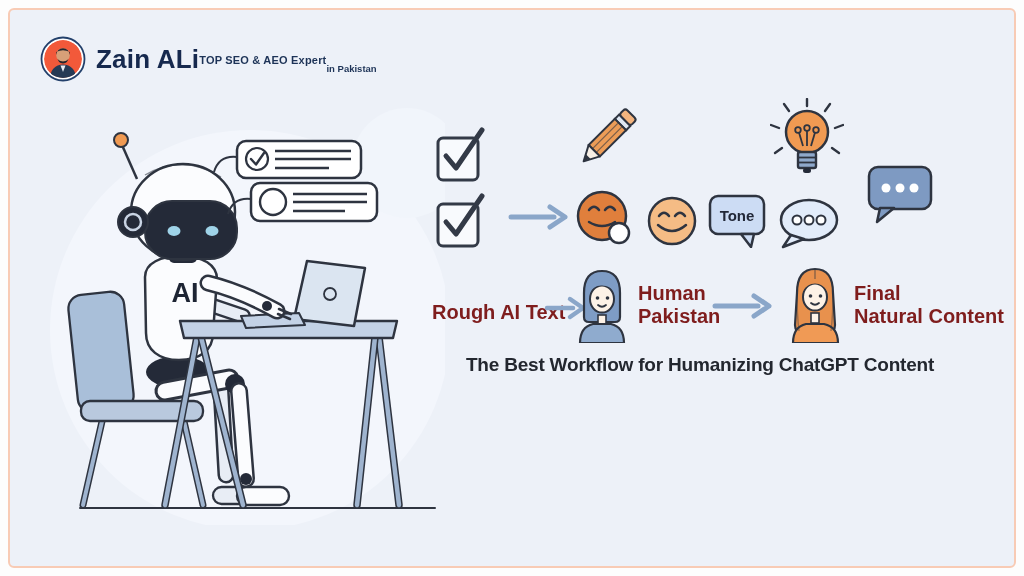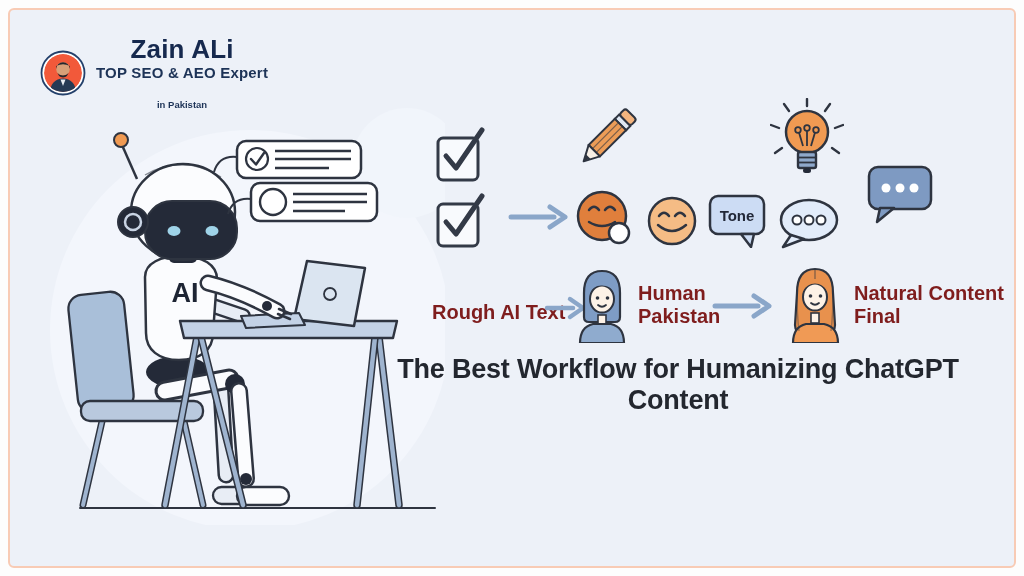--- a/index.html
+++ b/index.html
@@ -10,32 +10,32 @@
   }
   .frame{
     position:absolute;left:8px;top:8px;right:8px;bottom:8px;
     background:#edf1f8;
     border:2px solid #f8cbb5;
     border-radius:6px;
   }
   .abs{position:absolute;}
   
   .brand{left:40px;top:36px;display:flex;align-items:center;gap:10px;}
-  .brand-text{display:flex;flex-direction:column;align-items:center;}
+  .brand-text{display:flex;flex-direction:row;align-items:center;}
   .brand-name{
     font-size:26px;font-weight:800;color:#16294e;letter-spacing:.2px;line-height:26px;
   }
-  .brand-tagline{font-size:15px;font-weight:700;color:#1d3357;margin-top:2px;letter-spacing:.2px;}
+  .brand-tagline{font-size:11px;font-weight:700;color:#1d3357;margin-top:2px;letter-spacing:.2px;}
   .brand-location{font-size:9.5px;font-weight:600;color:#1d3357;margin-top:18px;}
   
   .wf-label{font-size:20px;font-weight:700;color:#7f1d1d;line-height:23px;white-space:nowrap;}
   
   .title{
-    left:378px;top:354px;width:600px;text-align:center;
-    font-size:27px;font-weight:700;color:#23272f;letter-spacing:-0.2px;
+    left:400px;top:354px;width:600px;text-align:center;
+    font-size:19px;font-weight:700;color:#23272f;letter-spacing:-0.2px;
   }
   svg{display:block;}
 </style>
 </head>
 <body>
 
 <div class="frame"></div>
 
 <div class="abs brand">
   <svg width="46" height="46" viewBox="0 0 46 46">
@@ -283,17 +283,17 @@
   <line x1="29" y1="7" x2="29" y2="16" stroke="#2e3440" stroke-width="1.2" opacity="0.6"></line>
   <circle cx="24.5" cy="33" r="1.8" fill="#2e3440"></circle>
   <circle cx="34.5" cy="33" r="1.8" fill="#2e3440"></circle>
   <path d="M25,40 Q29,43.5 33,40" fill="none" stroke="#2e3440" stroke-width="1.8" stroke-linecap="round"></path>
   <rect x="25" y="50" width="8" height="10" fill="#fdf2e7" stroke="#2e3440" stroke-width="1.6"></rect>
   <path d="M7,80 Q7,64 20,61 L38,61 Q52,64 52,80 Z" fill="#f09a55" stroke="#2e3440" stroke-width="2.2"></path>
   <path d="M11,30 Q11,52 13,68 M47,30 Q47,52 45,68" fill="none" stroke="#2e3440" stroke-width="1.4" opacity="0.4"></path>
 </svg>
 
 <div class="abs wf-label" style="left:854px;top:282px;">
+  <div>Final</div>
   <div>Natural Content</div>
-  <div>Final</div>
 </div>
 
 <div class="abs title">The Best Workflow for Humanizing ChatGPT Content</div>
 
 </body></html>

